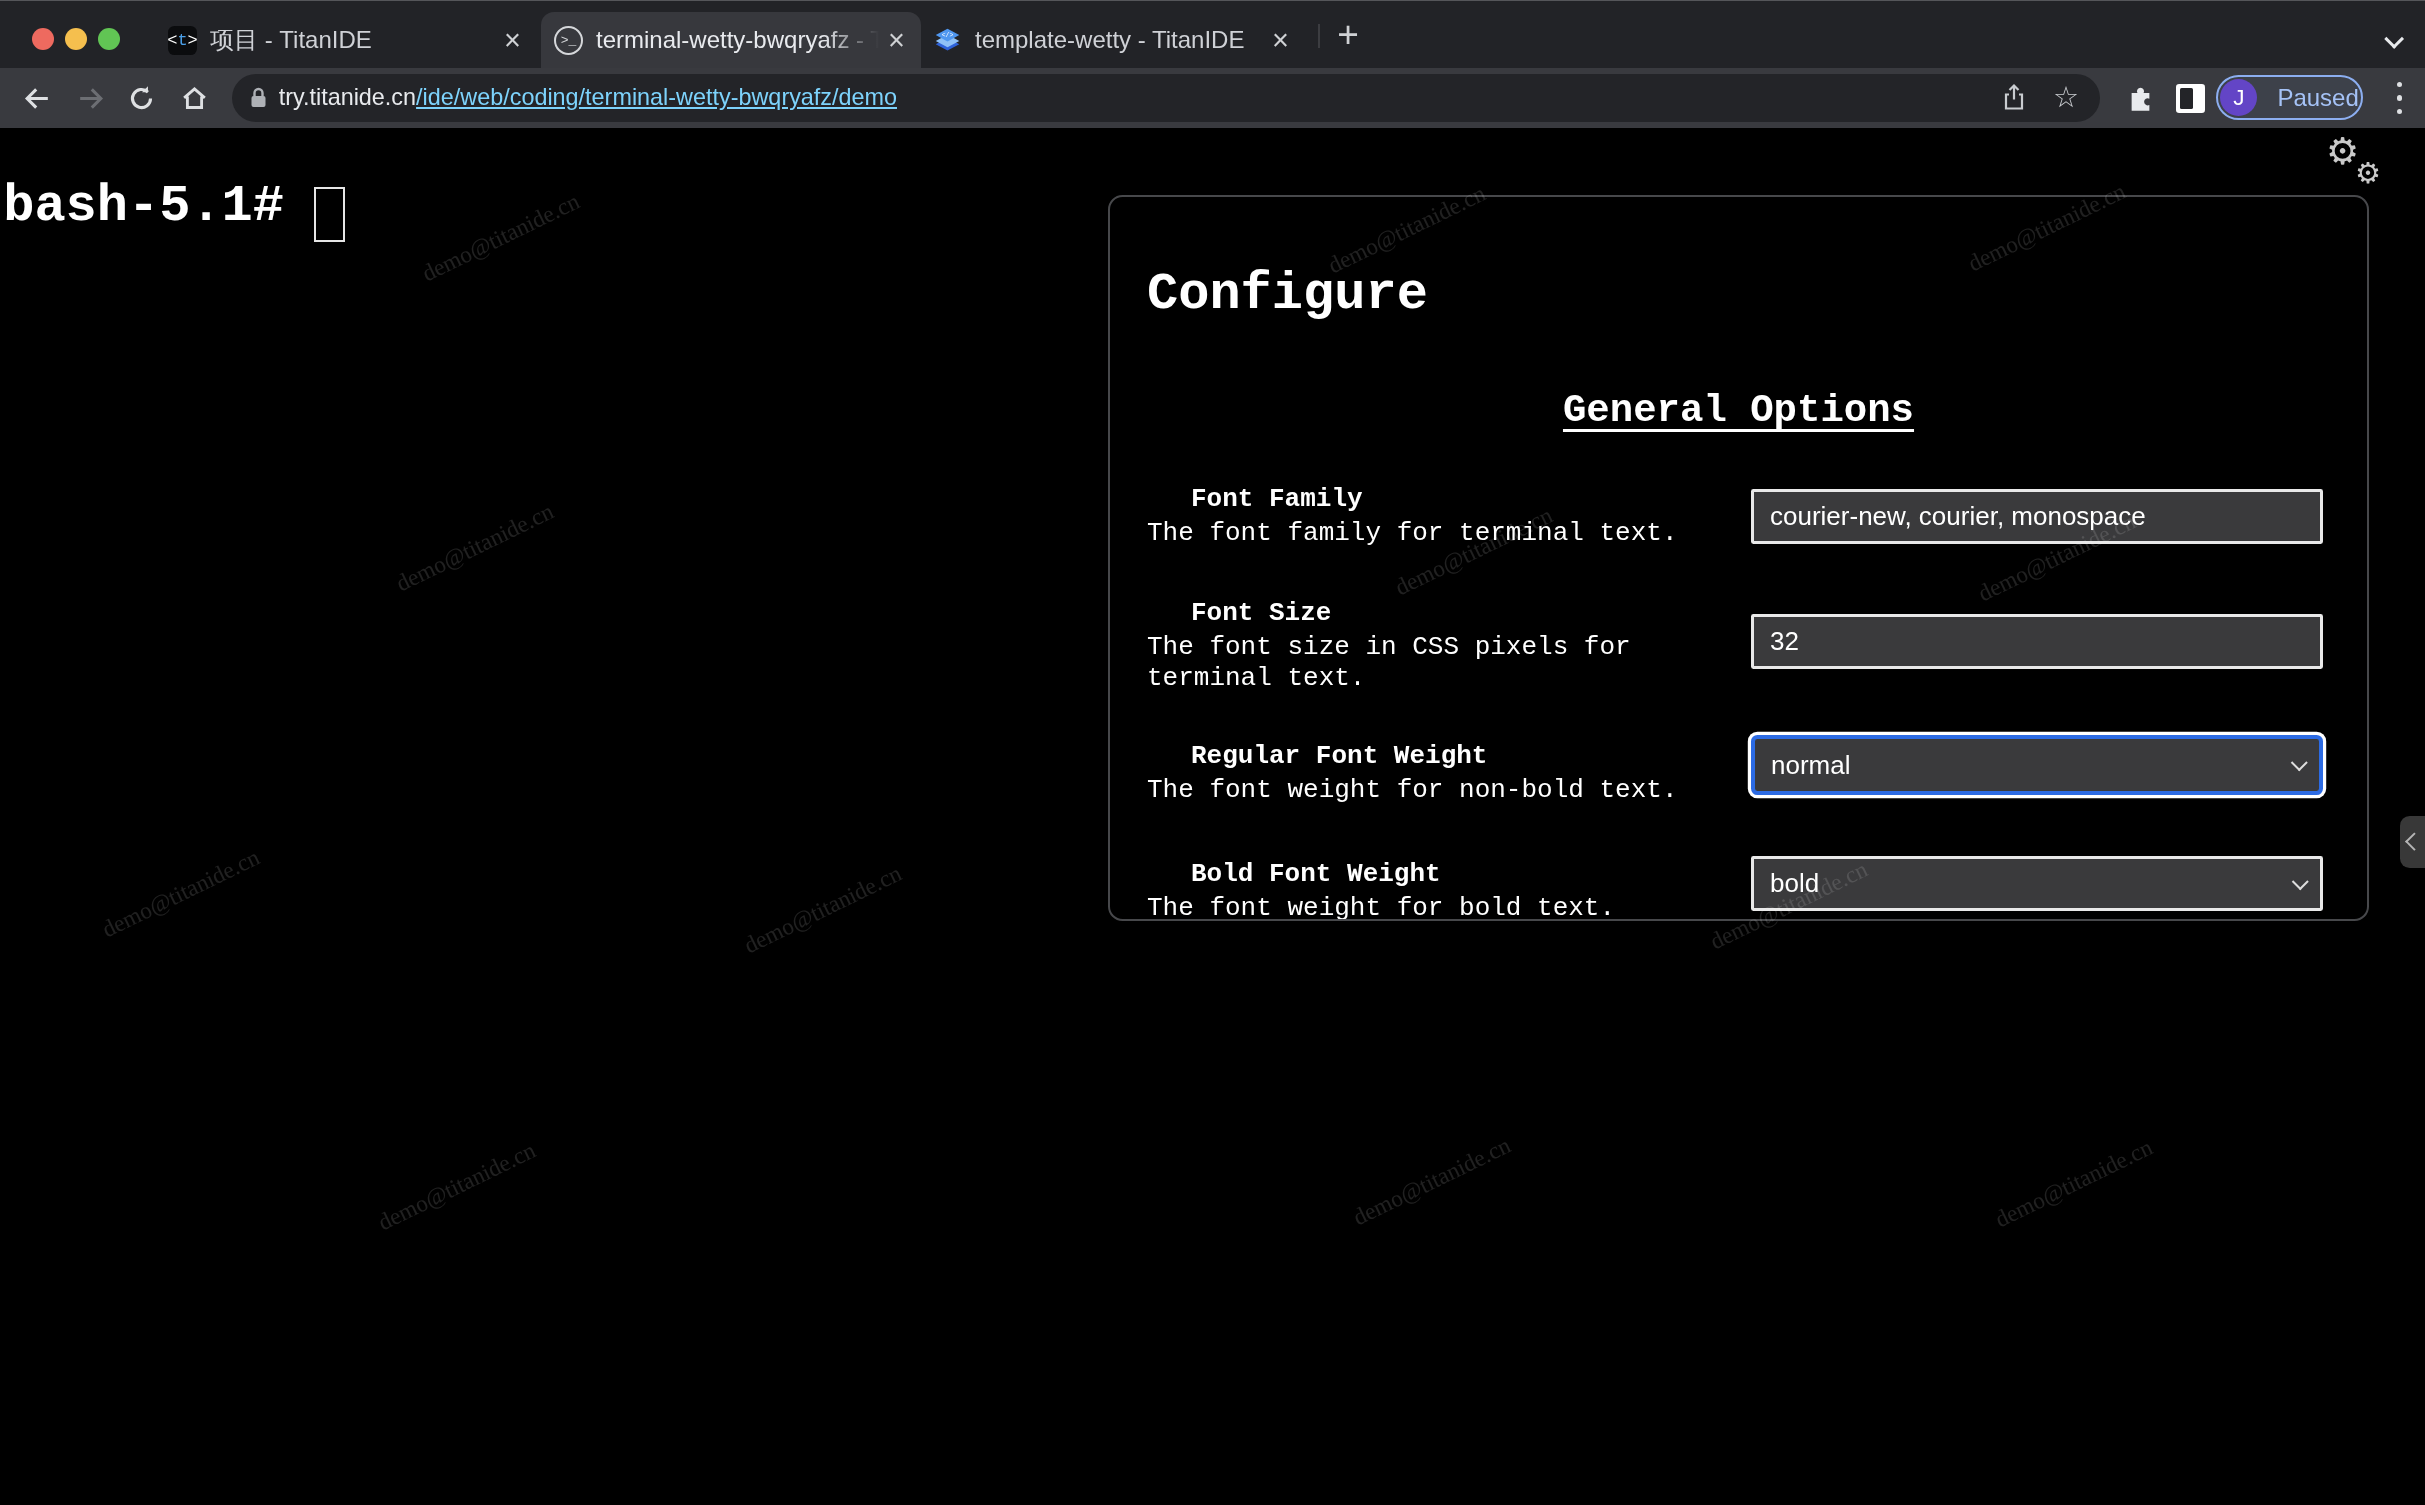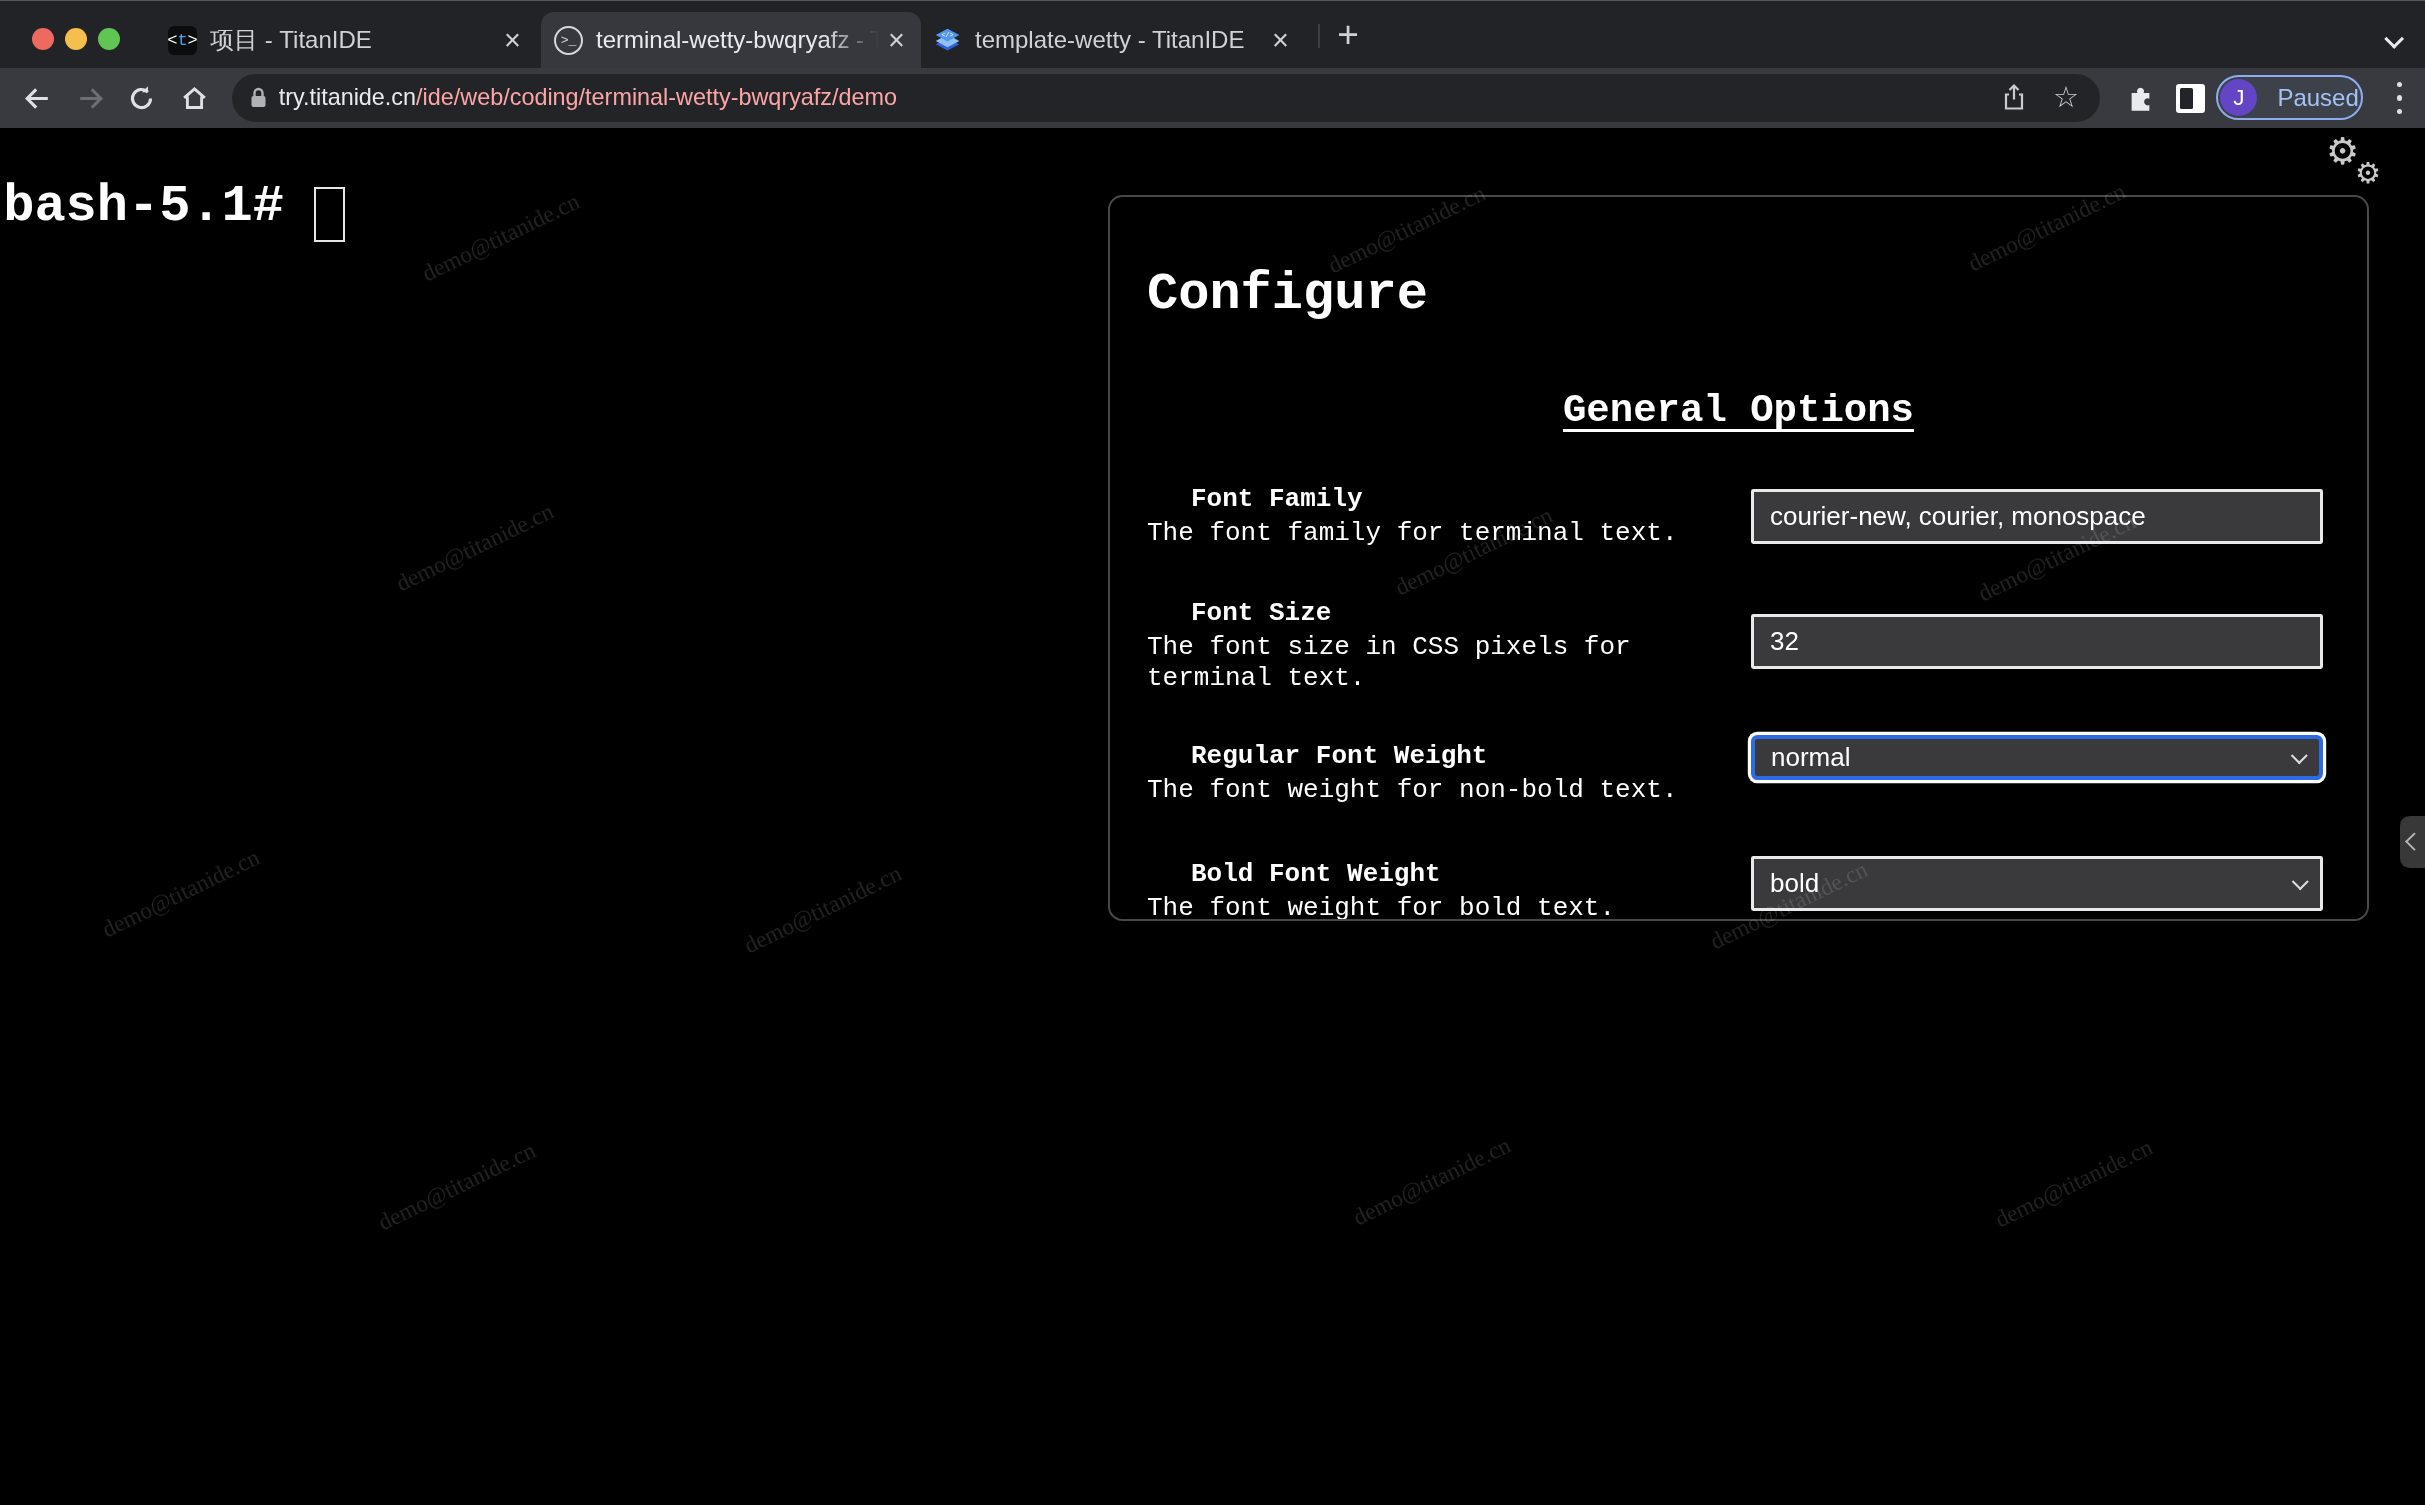--- a/index.html
+++ b/index.html
@@ -47,21 +47,21 @@
   
   .toolbar { position:absolute; left:0; top:68px; width:2426px; height:60px;
              background:#393a3f; z-index:5; }
   .navicon { position:absolute; top:0; height:60px; display:flex; align-items:center;
              justify-content:center; width:45px; }
   .omnibox { position:absolute; left:232px; top:5.6px; width:1868px; height:48px;
              border-radius:24px; background:#232428; display:flex; align-items:center;
              padding:0 21px 0 16px; }
   .urltext { font-size:23.4px; margin-left:9.7px; white-space:nowrap; overflow:hidden; }
   .urltext .domain { color:#e8eaed; }
-  .urltext .path { color:#fca5a5; }
+  .urltext .path { color:#7dd3fc;text-decoration:underline; }
   .boxright { margin-left:auto; display:flex; align-items:center; gap:27px; }
   .star { font-size:29px; color:#c9ccd0; line-height:1; }
 
   .paused-pill { position:absolute; left:2216px; top:7.2px; width:147px; height:45px;
                  border:2.4px solid #8caef0; border-radius:22.5px; background:rgba(138,180,248,0.06);
                  display:flex; align-items:center; }
   .avatar { width:37px; height:37px; border-radius:50%; background:#6345c6; color:#fff;
             font-size:22.5px; display:flex; align-items:center; justify-content:center;
             margin-left:2.4px; flex:0 0 auto; }
   .paused-label { color:#a5c2f6; font-size:24px; margin-left:20px; }
@@ -99,21 +99,21 @@
   .section-heading { position:absolute; left:0; top:192px; width:100%; text-align:center;
            font-size:39px; font-weight:bold; text-decoration:underline;
            text-decoration-thickness:3.2px; text-underline-offset:8px; }
   .flabel { position:absolute; left:37px; width:564px; font-size:26px; font-weight:bold; line-height:31px;margin-left:44px; }
   .fdesc  { position:absolute; left:37px; width:556px; font-size:26px; line-height:31px; }
   .fld { position:absolute; left:641px; width:572px; height:55px; background:#3a3a3c;
          border:3.2px solid #e9e9e9; border-radius:2.4px; display:flex; align-items:center;
          padding:0 16px; font-family:"Liberation Sans", sans-serif; font-size:26px; color:#fff; }
   .fld.select { justify-content:space-between; }
   .fld.focused { border:4px solid #2c6be4; border-radius:6.4px;
-                 box-shadow:0 0 0 3.2px #ffffff; height:45px; }
+                 box-shadow:0 0 0 3.2px #ffffff; height:60px; }
   .selchev { width:12px; height:12px; border-right:2.4px solid #ddd; border-bottom:2.4px solid #ddd;
              transform:rotate(45deg) translateY(-3.2px); flex:0 0 auto; }
 
   
   .wmlayer { position:absolute; left:0; top:0; width:2426px; height:1506px;
              pointer-events:none; z-index:40; }
   .wm { position:absolute; color:rgba(255,255,255,0.13); font-family:"Liberation Serif", serif;
         font-size:23.4px; white-space:nowrap; transform:rotate(-26deg); }
 
   svg { display:block; }

